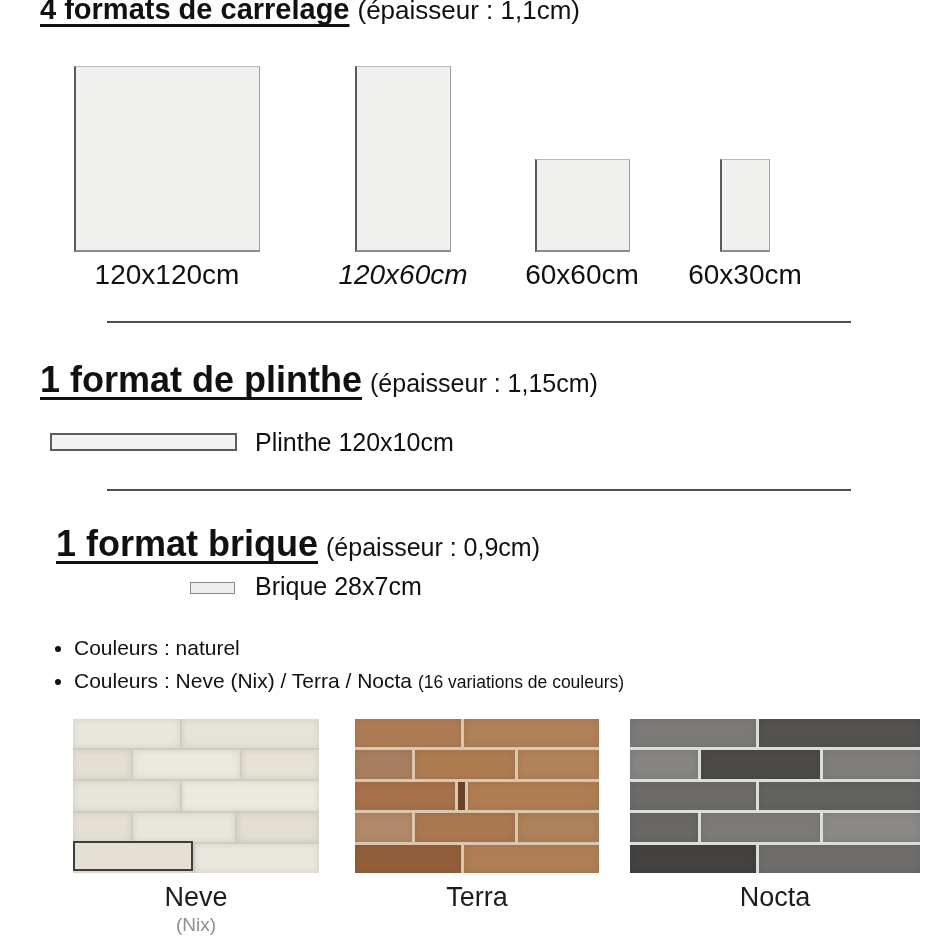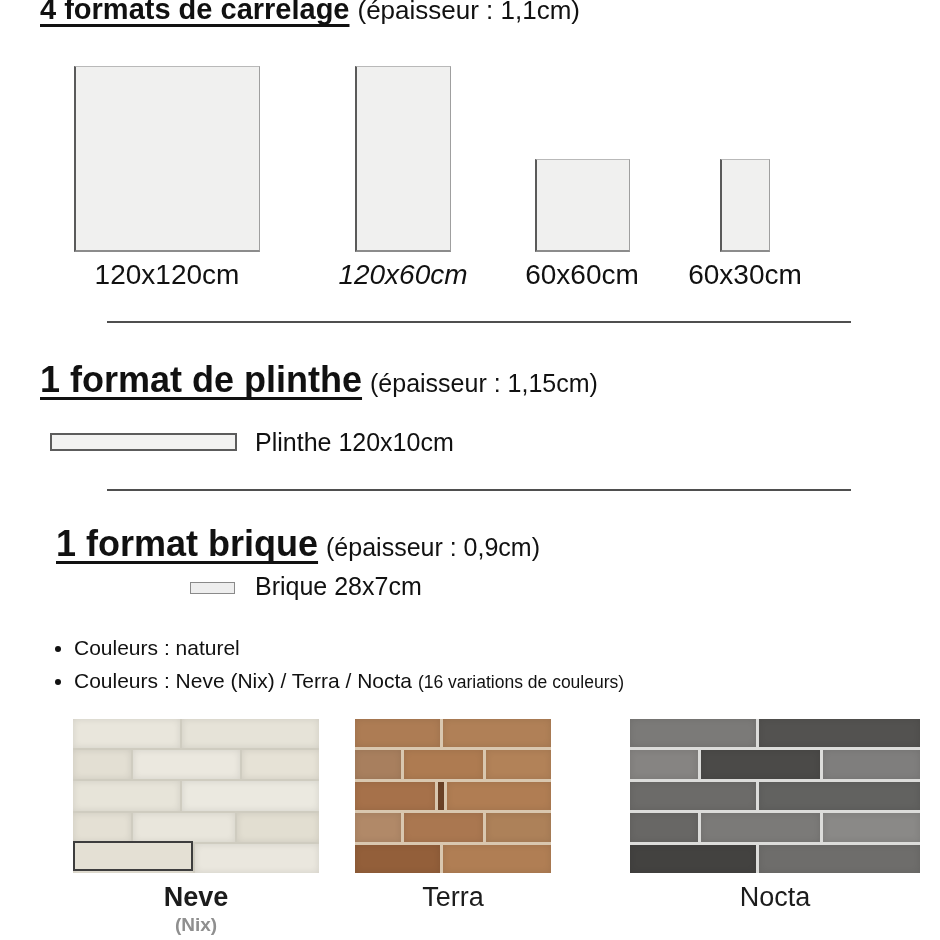--- a/index.html
+++ b/index.html
@@ -91,21 +91,21 @@
   <span class="bold">1 format brique</span><span class="suffix">(épaisseur : 0,9cm)</span>
 </div>
 <div class="abs brique-shape" style="left:190px; top:582px; width:45px; height:12px;"></div>
 <div class="abs item-label" style="left:255px; top:572px;">Brique 28x7cm</div>
 
 <ul class="abs bullets" style="left:38px; top:636px;">
   <li><span>Couleurs : naturel</span></li>
   <li><span>Couleurs : Neve (Nix) / Terra / Nocta </span><span class="small">(16 variations de couleurs)</span></li>
 </ul>
 
-<div class="swatch" style="left:73px; width:246px;font-weight:bold;">
+<div class="swatch" style="left:73px; width:246px;">
   <div class="swatch-img" style="background: rgb(207, 204, 192); row-gap: 2px;">
 
   <div class="brick-row" style="gap: 2px;">
         <div class="brick" style="flex-grow: 44; flex-basis: 0px; background: rgb(233, 230, 220);"></div>
         <div class="brick" style="flex-grow: 56; flex-basis: 0px; background: rgb(230, 227, 216);"></div>
       </div>
       <div class="brick-row" style="gap: 2px;">
         <div class="brick" style="flex-grow: 24; flex-basis: 0px; background: rgb(227, 223, 211);"></div>
         <div class="brick" style="flex-grow: 44; flex-basis: 0px; background: rgb(235, 232, 223);"></div>
         <div class="brick" style="flex-grow: 32; flex-basis: 0px; background: rgb(230, 226, 214);"></div>
@@ -122,21 +122,21 @@
       <div class="brick-row" style="gap: 2px;">
         <div class="brick" style="flex-grow: 49; flex-basis: 0px; background: rgb(230, 226, 214);"></div>
         <div class="brick" style="flex-grow: 51; flex-basis: 0px; background: rgb(234, 231, 222);"></div>
       </div>
       <div class="swatch-overlay"></div>
     </div>
   <div class="swatch-name">Neve</div>
   <div class="swatch-subname">(Nix)</div>
 </div>
 
-<div class="swatch" style="left:355px; width:196px;">
+<div class="swatch" style="left:355px; width:244px;">
   <div class="swatch-img" style="background: rgb(217, 199, 175); row-gap: 3px;">
       <div class="brick-row" style="gap: 3px;">
         <div class="brick" style="flex-grow: 44; flex-basis: 0px; background: rgb(173, 124, 84);"></div>
         <div class="brick" style="flex-grow: 56; flex-basis: 0px; background: rgb(176, 128, 87);"></div>
       </div>
       <div class="brick-row" style="gap: 3px;">
         <div class="brick" style="flex-grow: 24; flex-basis: 0px; background: rgb(168, 127, 94);"></div>
         <div class="brick" style="flex-grow: 42; flex-basis: 0px; background: rgb(174, 123, 81);"></div>
         <div class="brick" style="flex-grow: 34; flex-basis: 0px; background: rgb(178, 130, 88);"></div>
       </div>

